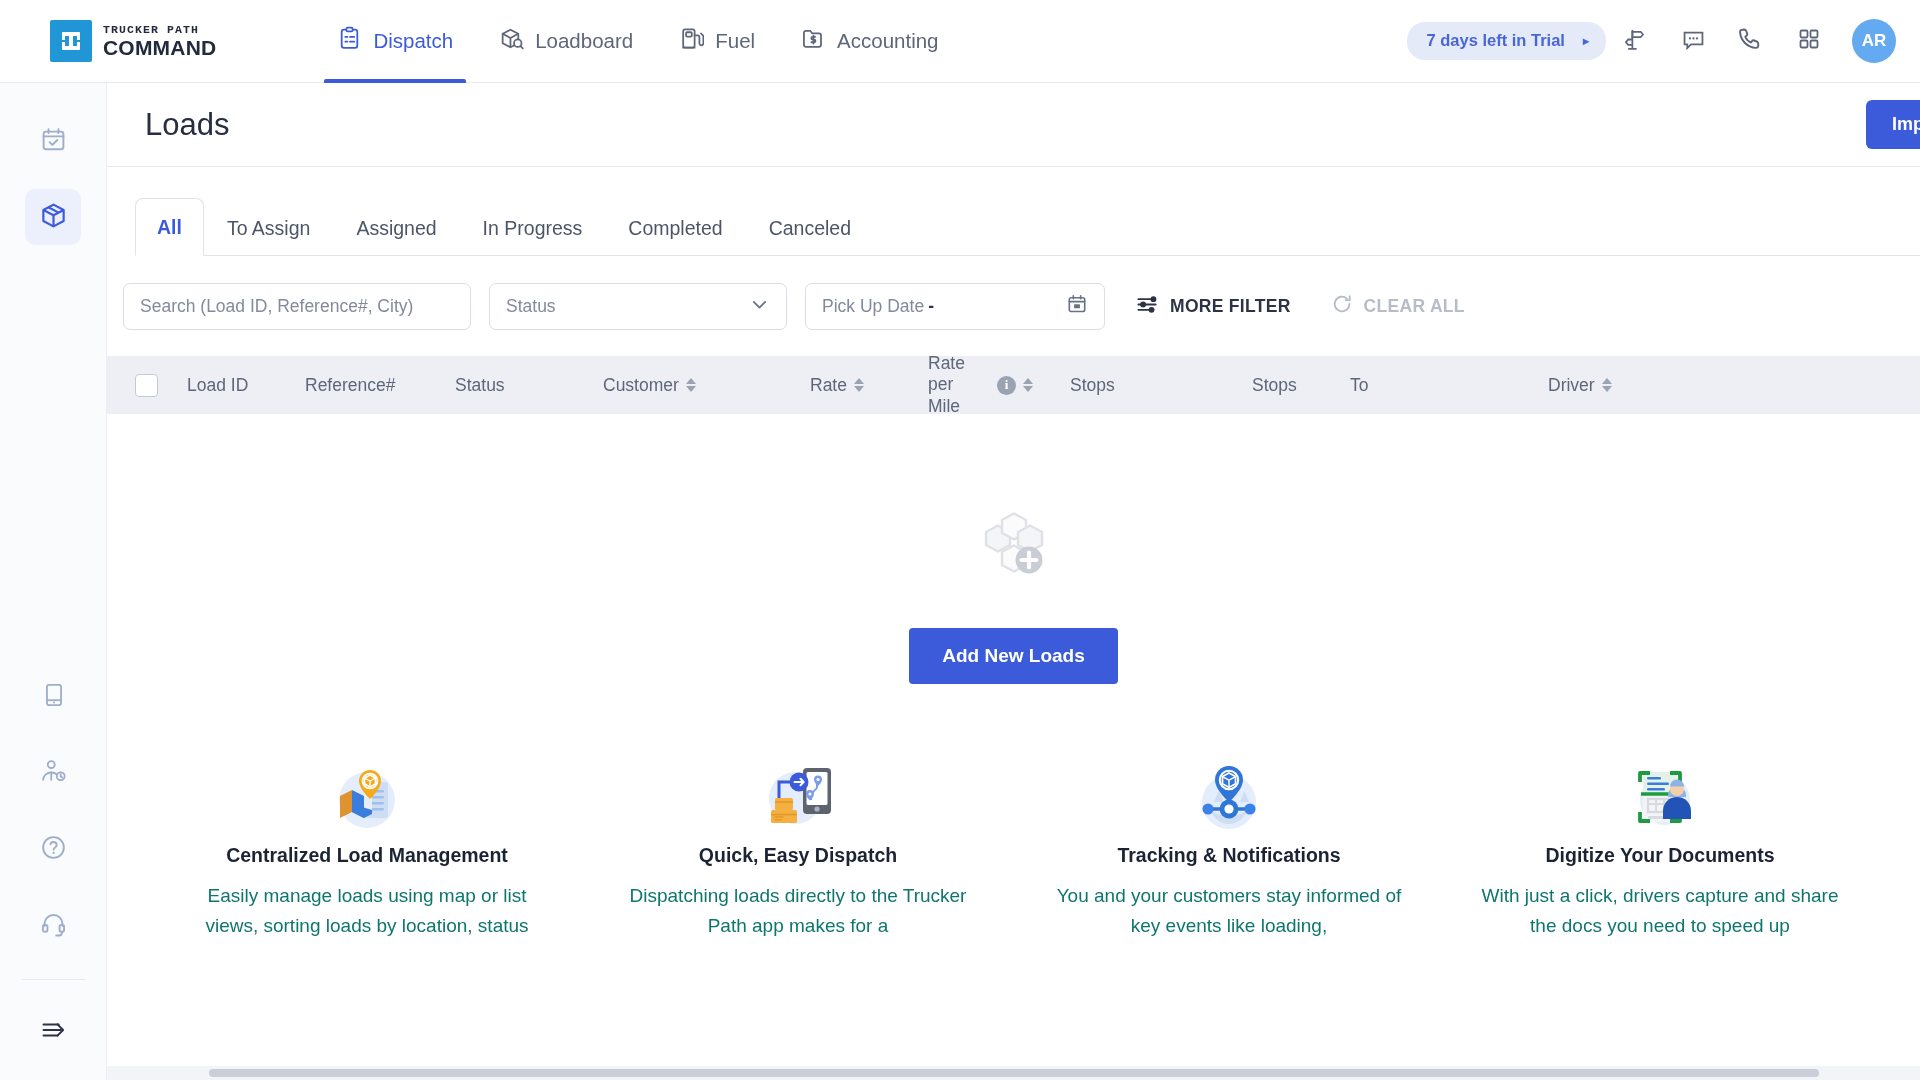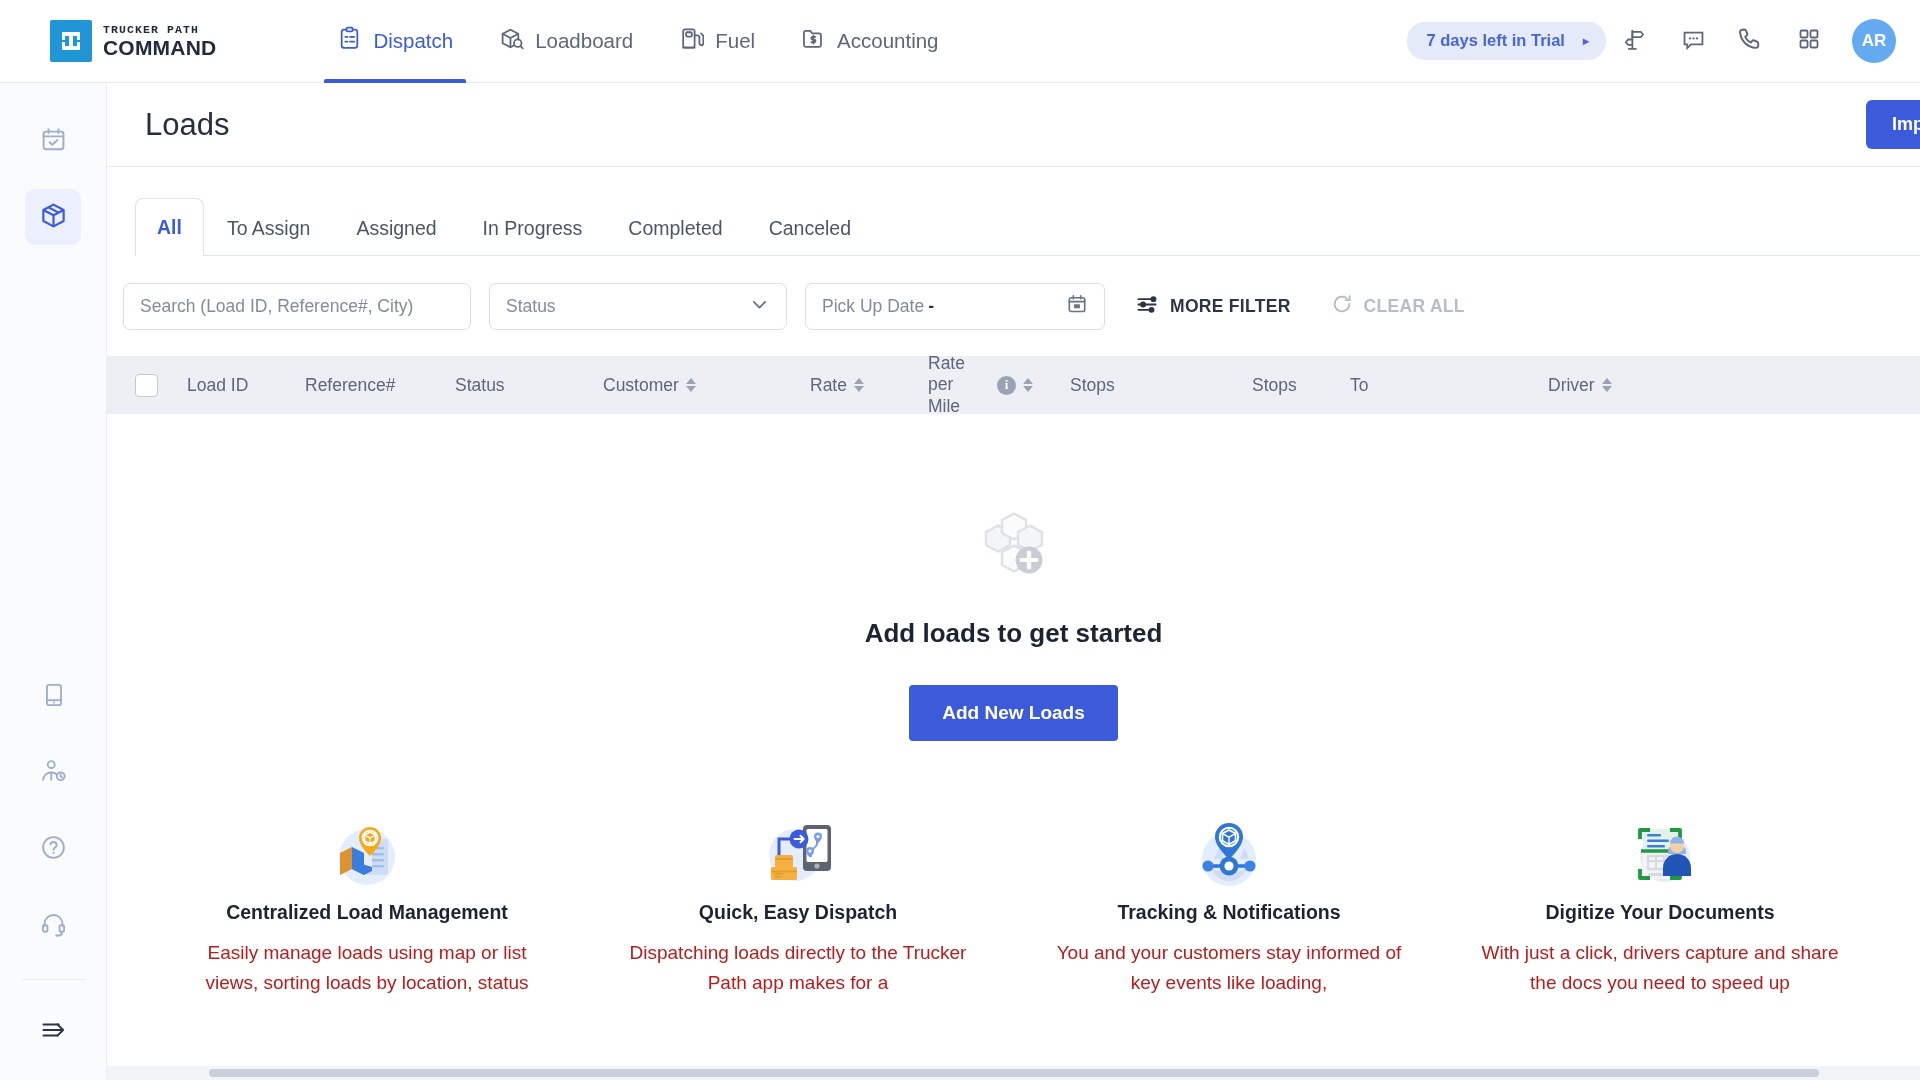--- a/index.html
+++ b/index.html
@@ -200,21 +200,21 @@
   .features {
     display: flex; margin-top: 66px; padding: 0 64px;
     justify-content: space-between;
   }
   .feature { width: 392px; text-align: center; }
   .feature-ico { height: 94px; display: flex; align-items: center; justify-content: center; }
   .feature-title {
     font-size: 19.5px; font-weight: bold; color: #1c2433; margin-top: 0;
   }
   .feature-desc {
-    font-size: 19px; color: #b91c1c; line-height: 1.58; margin-top: 14px;
+    font-size: 19px; color: #0f766e; line-height: 1.58; margin-top: 14px;
     padding: 0 10px;
   }
 
   
   .hscroll {
     position: absolute; bottom: 0; left: 107px; width: 1813px; height: 14px;
     background: #f3f4f7;
   }
   .hscroll-thumb {
     position: absolute; left: 102px; top: 3px; width: 1610px; height: 8px;
@@ -546,21 +546,20 @@
         <g stroke="#dfe1e6" stroke-width="2.4" stroke-linejoin="round">
           <path d="M12 24l12-6.5L36 24v13L24 43.5 12 37z" fill="#f4f5f7"></path>
           <path d="M28 12l12-6.5L52 12v13L40 31.5 28 25z" fill="#fbfbfc"></path>
           <path d="M44 24l12-6.5L68 24v13L56 43.5 44 37z" fill="#f4f5f7"></path>
           <path d="M28 44l12-6.5L52 44v13L40 63.5 28 57z" fill="#fbfbfc"></path>
         </g>
         <circle cx="55" cy="52" r="13.5" fill="#c9cdd6"></circle>
         <path d="M55 44.5v15M47.5 52h15" stroke="#ffffff" stroke-width="4.2" stroke-linecap="round"></path>
       </svg>
     </div>
-    <div class="empty-title">Add loads to get started</div>
     <button class="add-btn">Add New Loads</button>
   </div>
 
   <div class="features">
 
     <div class="feature">
       <div class="feature-ico">
         <svg width="82" height="82" viewBox="0 0 82 82" fill="none">
           <circle cx="41" cy="44" r="28" fill="#e4edfb"></circle>
           <rect x="40" y="26" width="22" height="36" rx="2" fill="#cfddf4"></rect>

